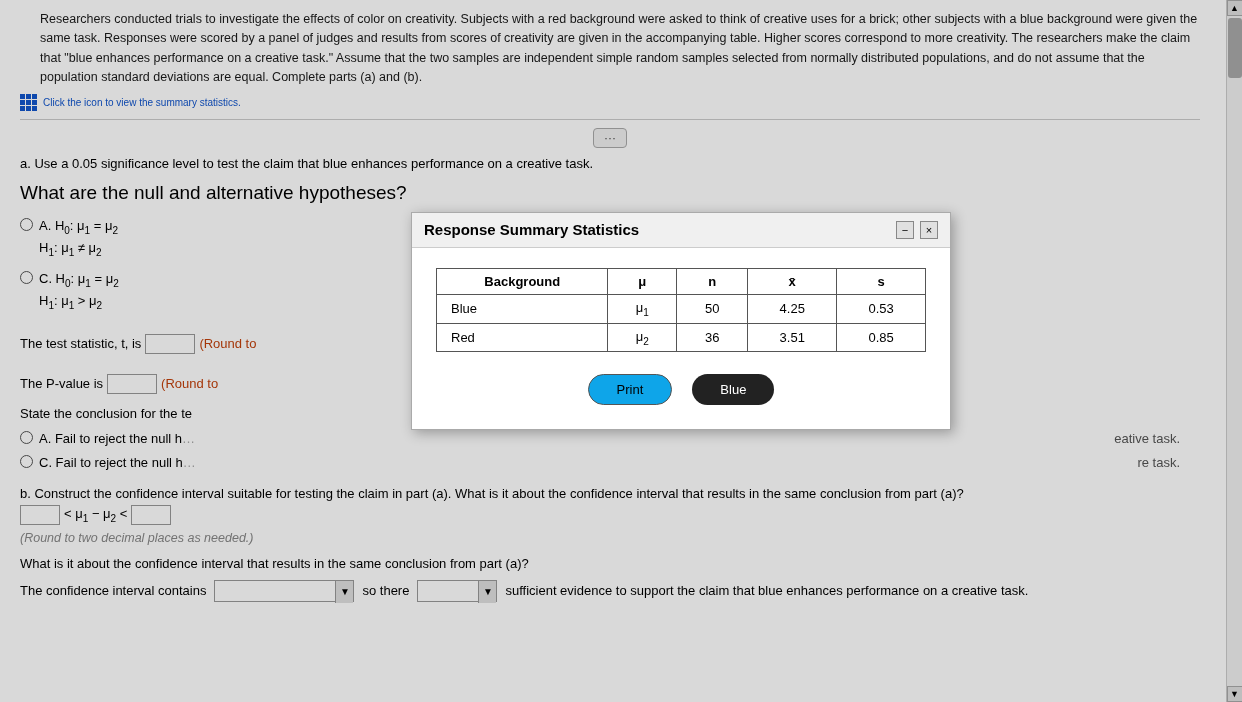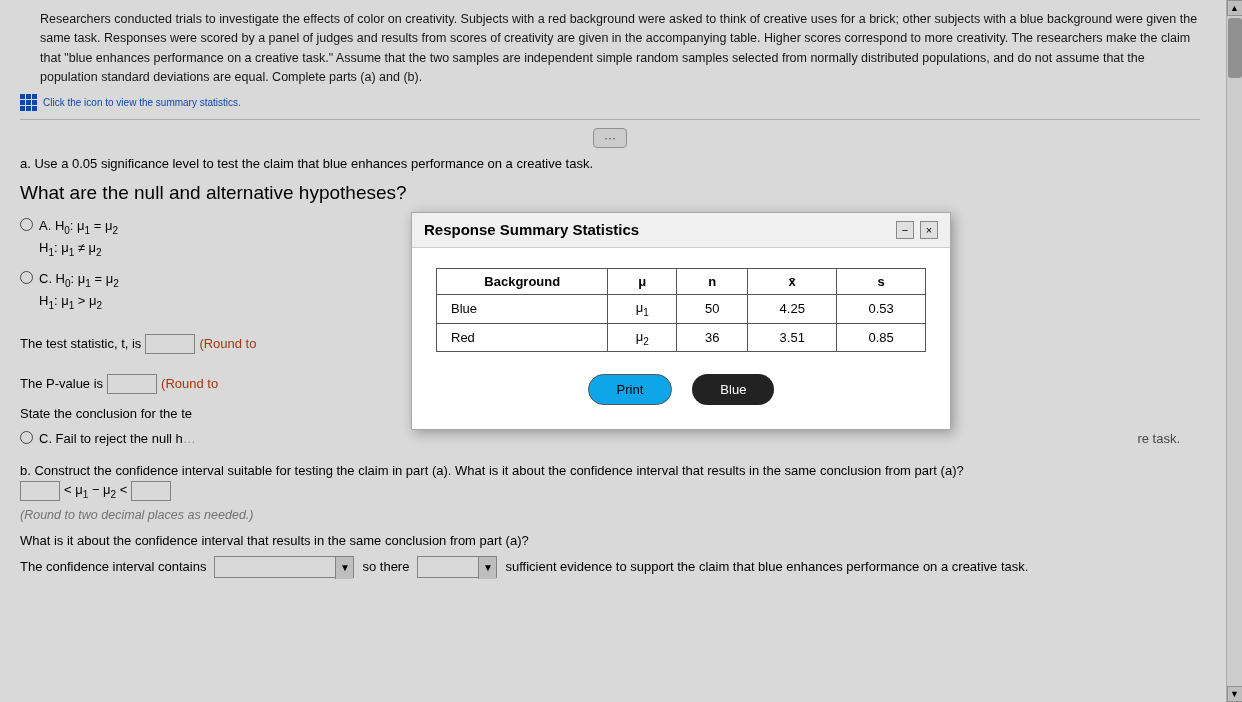--- a/index.html
+++ b/index.html
@@ -441,20 +441,25 @@
   <div class="test-statistic-row">
     <span>The P-value is</span>
     <span class="input-box"></span>
     <span class="truncated">(Round to</span>
   </div>
 
   <p class="conclusion-section">State the conclusion for the te</p>
 
   <div class="conclusion-options">
 
+    <div class="conclusion-option">
+      <span class="radio-circle"></span>
+      <span>A. Fail to reject the null h<span style="color:#aaa">…</span></span>
+      <span style="color:#555; margin-left:auto; margin-right:20px">eative task.</span>
+    </div>
 
 
     <div class="conclusion-option">
       <span class="radio-circle"></span>
       <span>C. Fail to reject the null h<span style="color:#aaa">…</span></span>
       <span style="color:#555; margin-left:auto; margin-right:20px">re task.</span>
     </div>
 
   </div>
 

